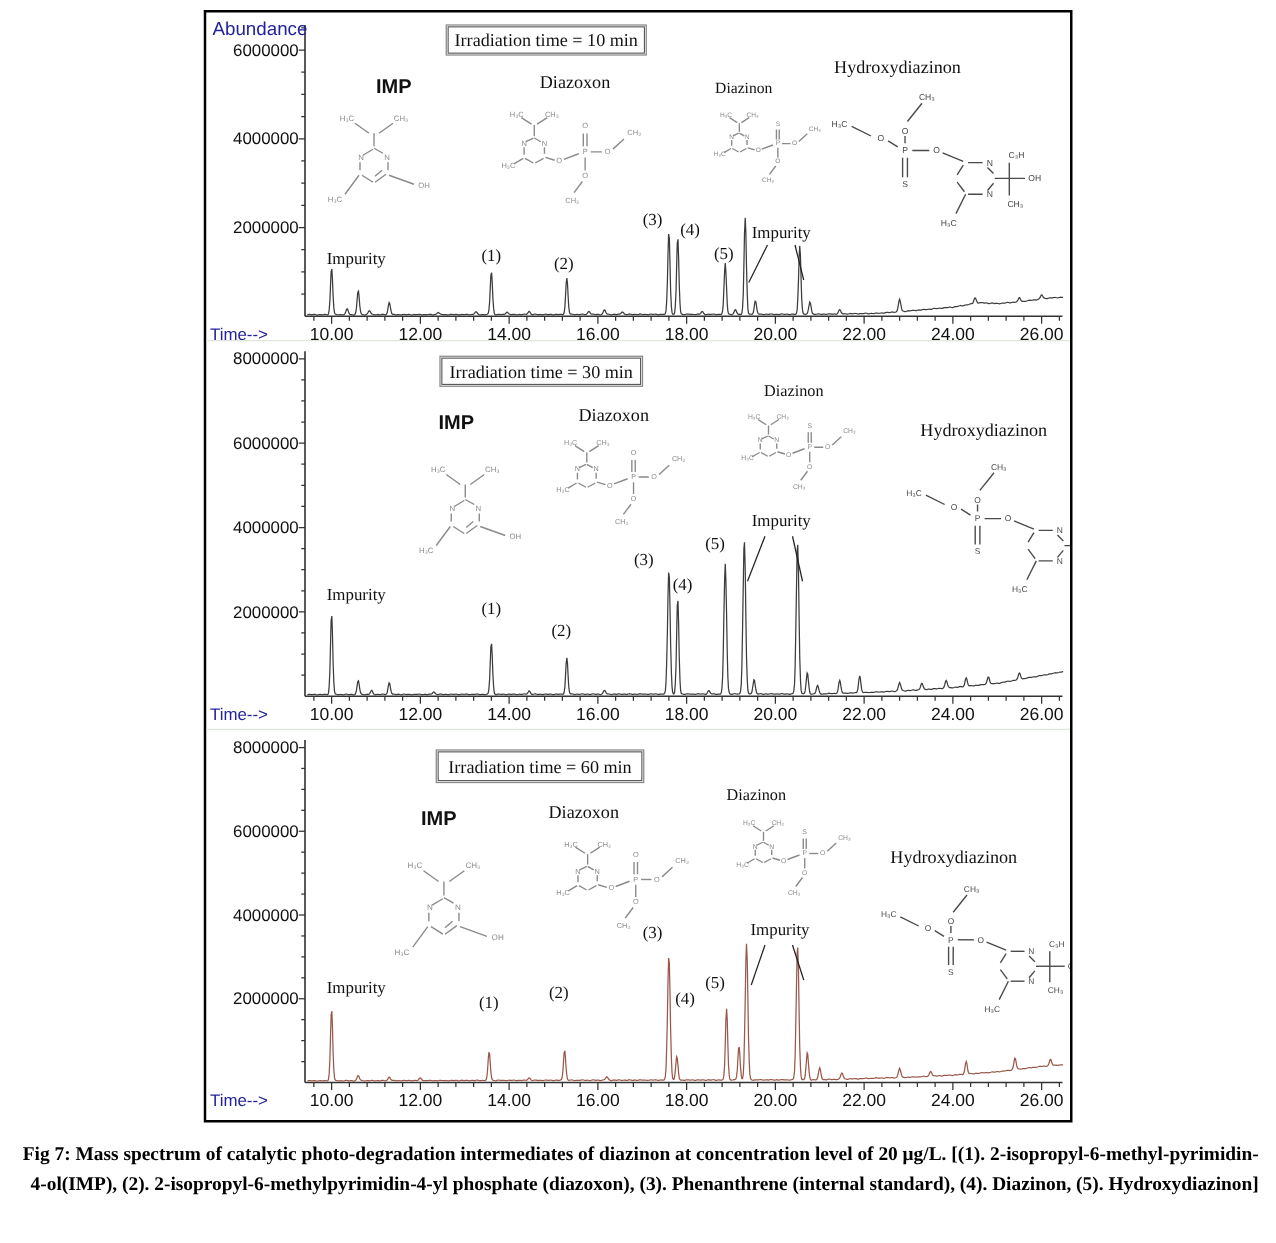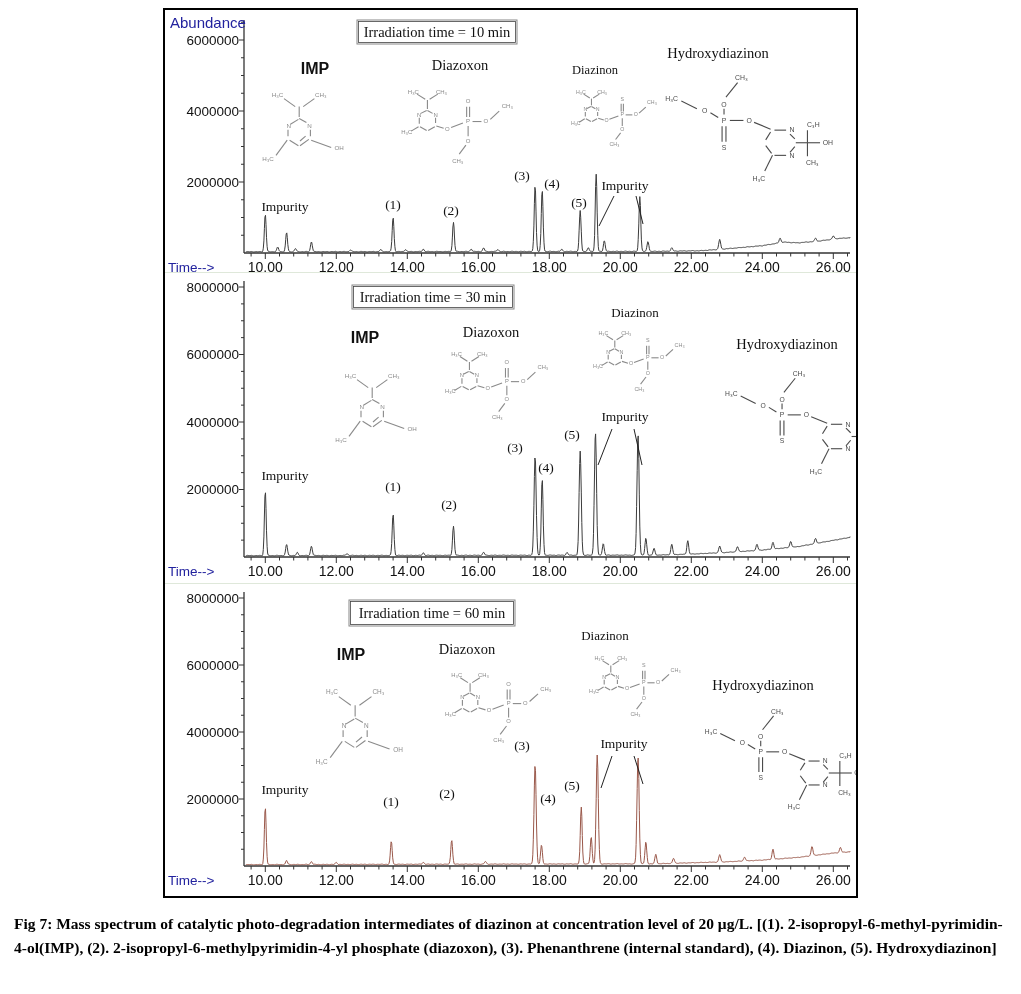--- a/index.html
+++ b/index.html
@@ -2,21 +2,21 @@
 <html><head>
 <meta charset="utf-8">
 <style>
   html,body{margin:0;padding:0;background:#fff;}
   body{width:1021px;height:994px;position:relative;font-family:"Liberation Sans",sans-serif;}
   .figure-box{position:absolute;left:163px;top:8px;width:695px;height:890px;border:2px solid #000;box-sizing:border-box;background:#fff;}
   .panel{position:relative;}
   .panel + .panel{border-top:1px solid #dfe8da;}
   .panel svg{display:block;}
   .caption{position:absolute;left:0;top:912px;width:1021px;margin:0;padding:0 14px;box-sizing:border-box;
-    text-align:left;font-family:"Liberation Serif",serif;font-weight:bold;font-size:15.5px;line-height:1.55;color:#000;}
+    text-align:right;font-family:"Liberation Serif",serif;font-weight:bold;font-size:15.5px;line-height:1.55;color:#000;}
 </style>
 </head>
 <body>
 
 <div class="page">
   <div class="figure-box">
     <div class="panel">
         <svg id="panel-0" width="691" height="262" viewBox="0 0 691 262">
           <g>
             <g transform="translate(95,75) scale(0.8)">

